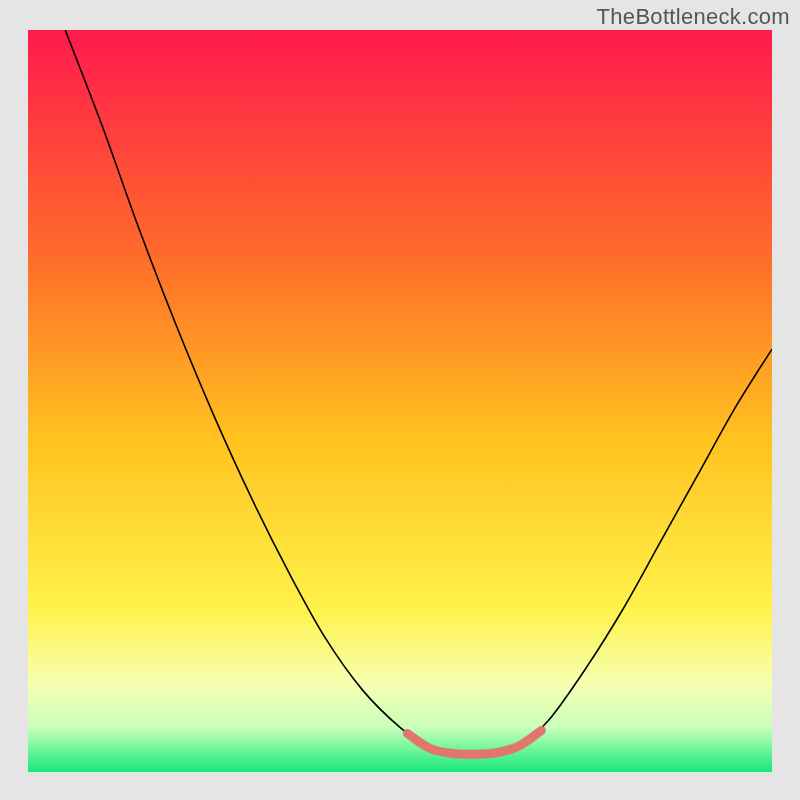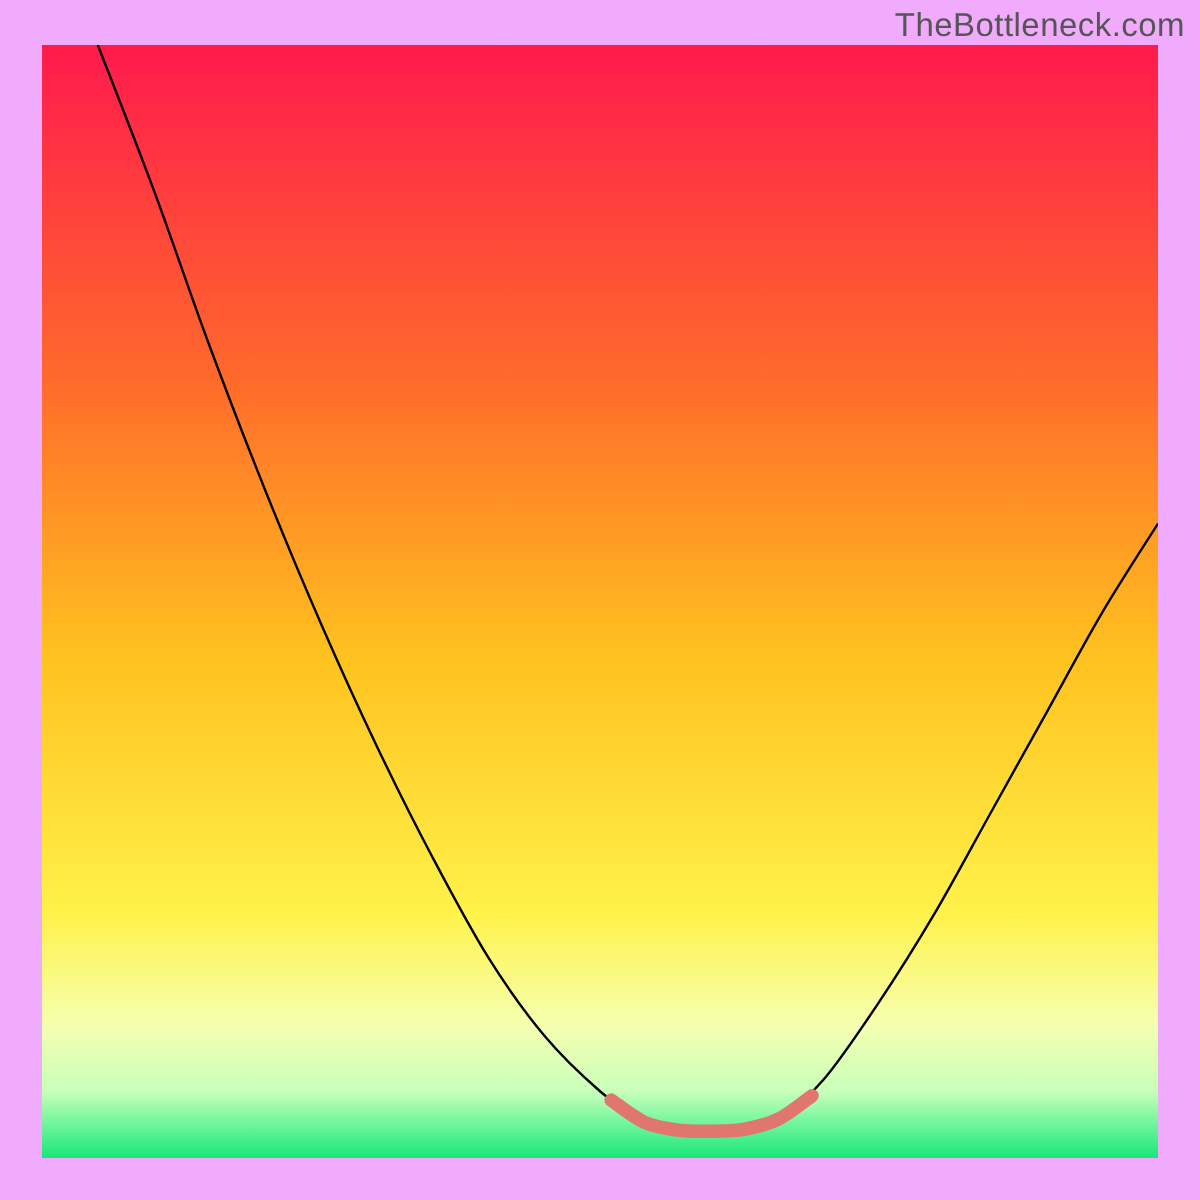--- a/index.html
+++ b/index.html
@@ -8,21 +8,21 @@
     width: 800px;
     height: 800px;
     background: #000;
     overflow: hidden;
     font-family: Arial, Helvetica, sans-serif;
   }
   .frame {
     position: relative;
     width: 800px;
     height: 800px;
-    background: #f0abfc;
+    background: #e5e5e5;
   }
   .watermark {
     position: absolute;
     top: 4px;
     right: 10px;
     color: #555;
     font-size: 22px;
     font-weight: 500;
     letter-spacing: 0.3px;
     user-select: none;

